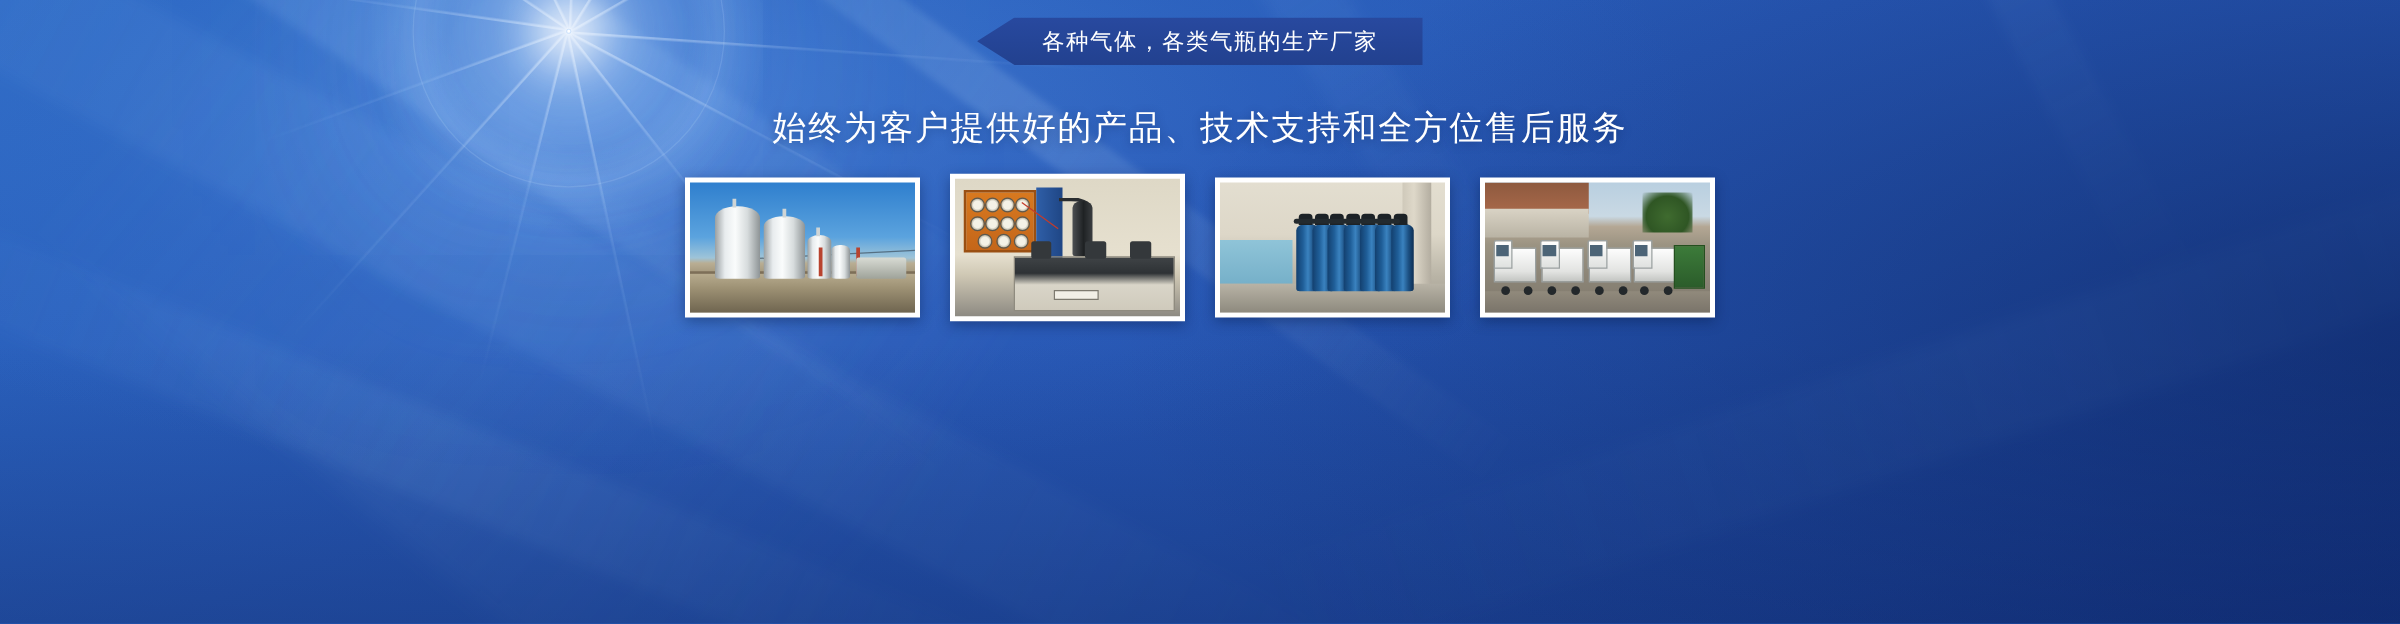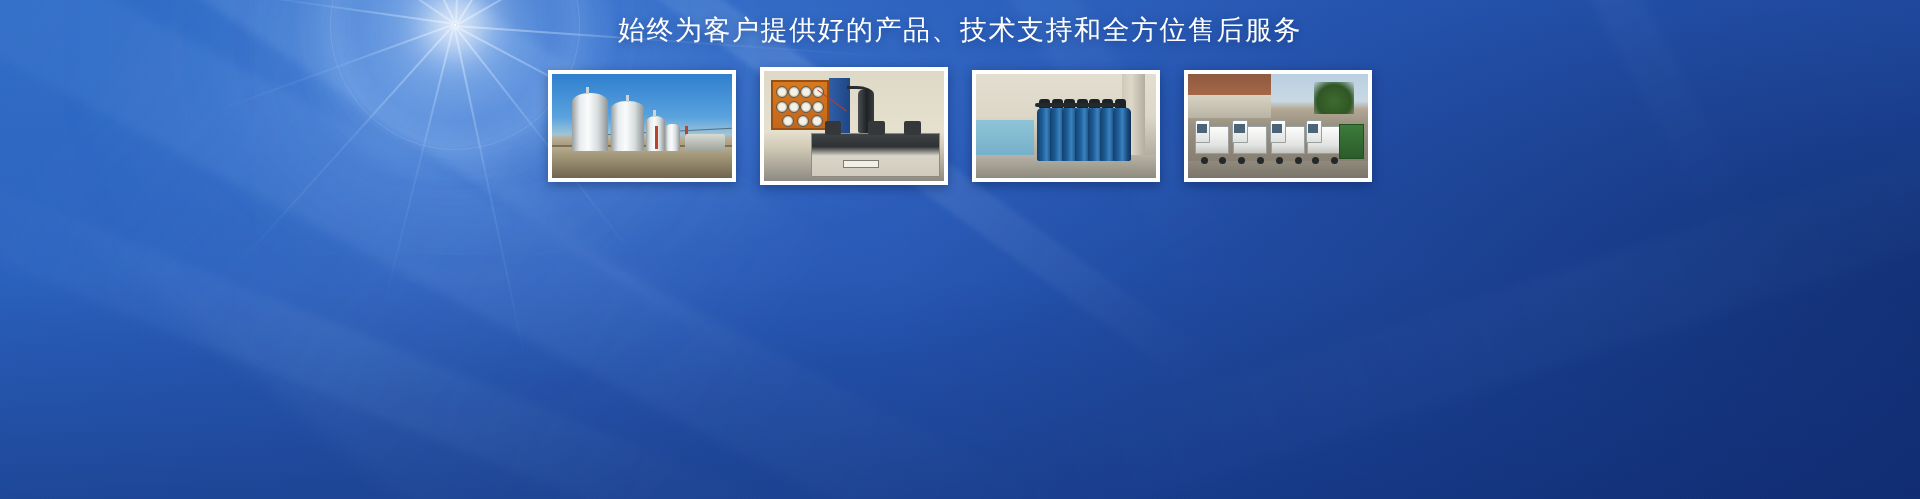--- a/index.html
+++ b/index.html
@@ -122,21 +122,21 @@
     background:linear-gradient(to bottom,#28499f,#22418f);
     color:#ffffff;
     font-size:18px;
     letter-spacing:1.2px;
     white-space:nowrap;
     clip-path:polygon(30px 0, 100% 0, 100% 100%, 0 100%, 0 100%, 30px 100%, 0 50%);
     box-shadow:0 1px 6px rgba(8,28,76,.35);
   }
 
   .subline {
-    margin-top:12px;
+    margin-top:32px;
     font-size:27px;
     letter-spacing:1.5px;
     color:#ffffff;
     font-weight:400;
     white-space:nowrap;
     text-shadow:0 2px 8px rgba(8,30,80,.40);
   }
 
   
   .photos {
@@ -358,20 +358,23 @@
   <div class="ray" style="width:250px;transform:rotate(214deg)"></div>
   <div class="ray" style="width:280px;transform:rotate(244deg)"></div>
   <div class="ray" style="width:230px;transform:rotate(272deg)"></div>
   <div class="ray" style="width:320px;transform:rotate(302deg)"></div>
   <div class="ray" style="width:270px;transform:rotate(330deg)"></div>
   <div class="flare-core"></div>
 
   <div class="content">
 
 
+    <div class="badge-wrap">
+      <div class="badge">各种气体，各类气瓶的生产厂家</div>
+    </div>
 
     <div class="subline">始终为客户提供好的产品、技术支持和全方位售后服务</div>
 
     <div class="photos">
 
       <div class="photo">
         <div class="inner p1">
           <div class="ground"></div>
           <div class="rail"></div>
           <div class="wire"></div>

